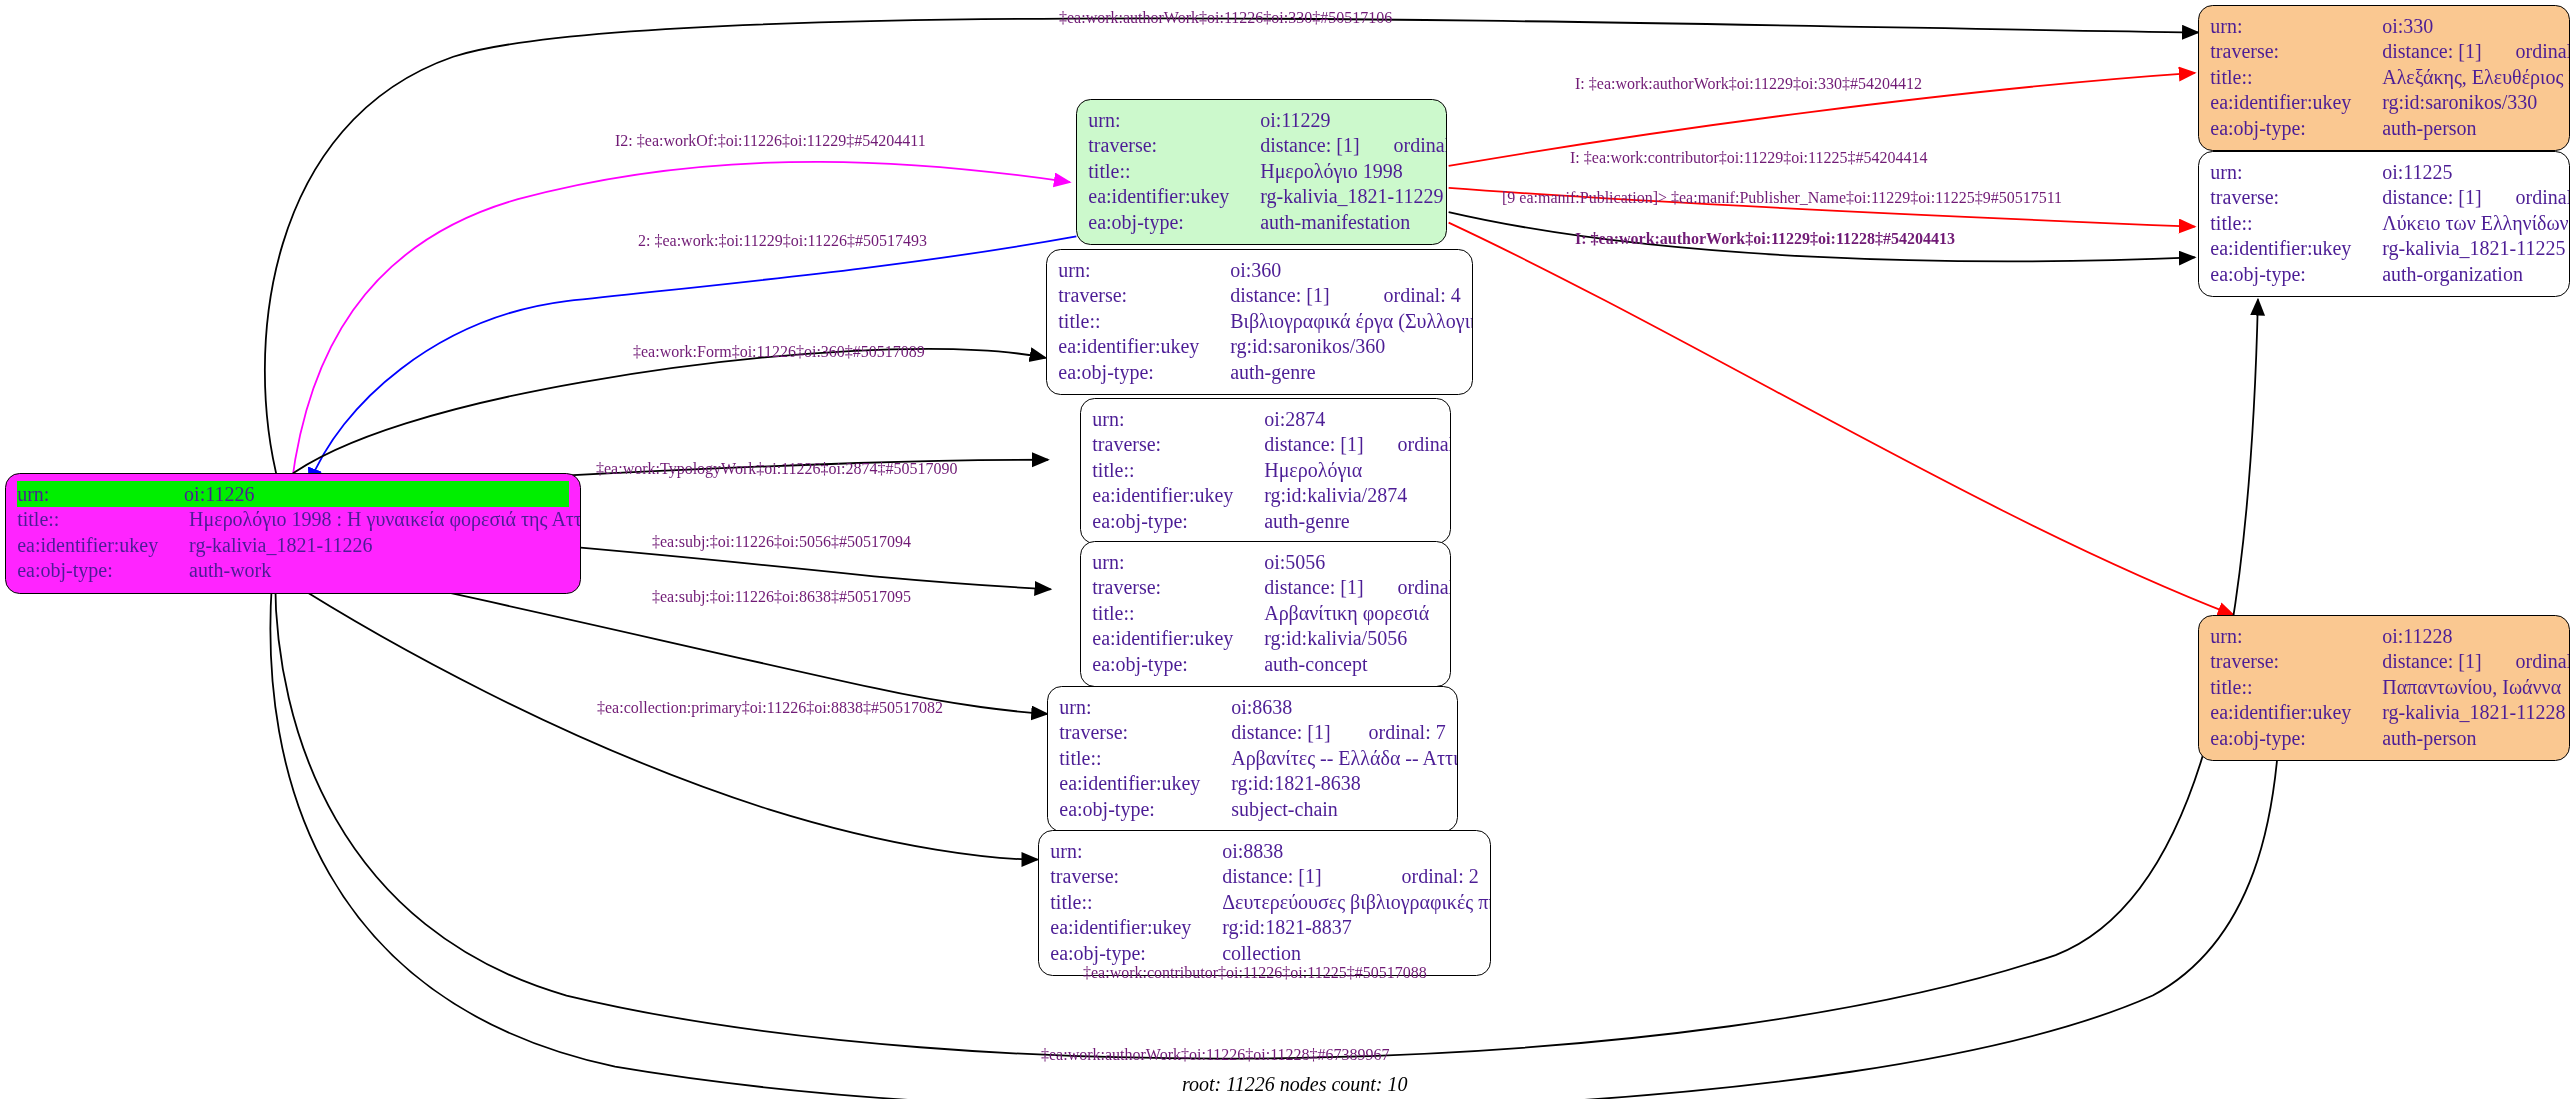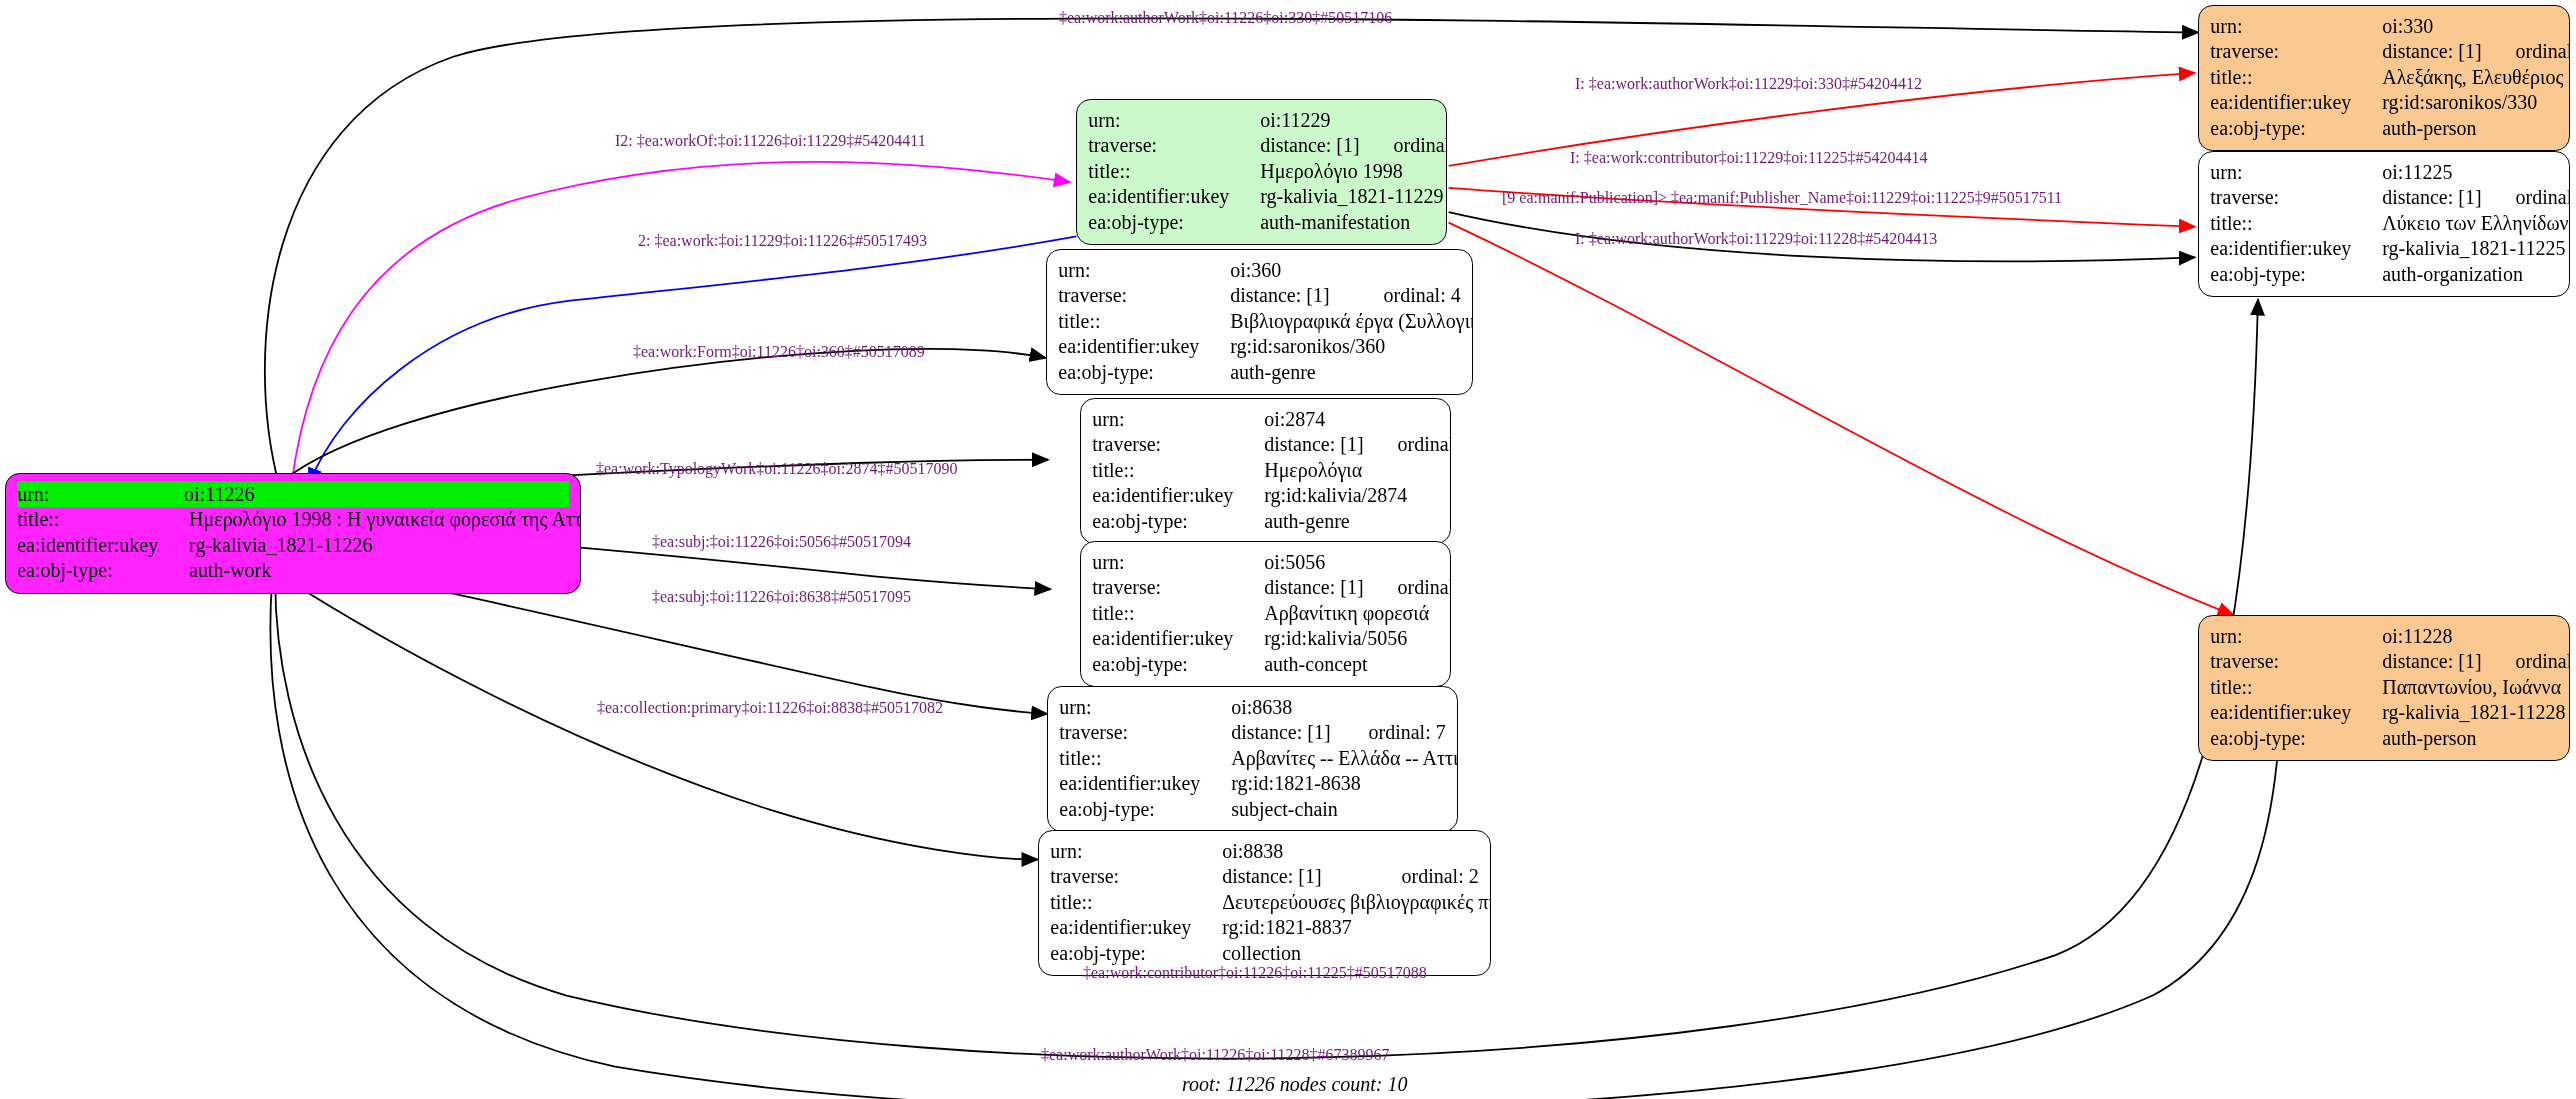--- a/index.html
+++ b/index.html
@@ -34,21 +34,21 @@
   }
   .node.orange  { background: #fac891; }
   .node.green   { background: #ccf9cc; }
   .node.magenta { background: #ff24ff; border-color: #000000; }
 
   .row {
     display: flex;
     align-items: center;
     line-height: 1.0;
     font-size: 20px;
-    color: #000000;
+    color: #4c1d95;
     white-space: nowrap;
     padding: 2.4px 0 3.2px 0;
   }
   .row .k {
     flex: 0 0 auto;
     min-width: 167px;
     padding-right: 4.9px;
   }
   .row .v {
     flex: 1 1 auto;
@@ -369,21 +369,21 @@
   <div class="edge-label" style="left:615px; top:133px;">I2: ‡ea:workOf:‡oi:11226‡oi:11229‡#54204411</div>
 
   <div class="edge-label" style="left:638px; top:233px;">2: ‡ea:work:‡oi:11229‡oi:11226‡#50517493</div>
 
   <div class="edge-label" style="left:1575px; top:76px;">I: ‡ea:work:authorWork‡oi:11229‡oi:330‡#54204412</div>
 
   <div class="edge-label" style="left:1570px; top:150px;">I: ‡ea:work:contributor‡oi:11229‡oi:11225‡#54204414</div>
 
   <div class="edge-label" style="left:1502px; top:190px;">[9 ea:manif:Publication]&gt; ‡ea:manif:Publisher_Name‡oi:11229‡oi:11225‡9#50517511</div>
 
-  <div class="edge-label" style="left:1575px; top:231px;">I: ‡ea:work:authorWork‡oi:11229‡oi:11228‡#54204413</div>
+  <div class="edge-label" style="left:1575px; top:231px;font-weight:bold;">I: ‡ea:work:authorWork‡oi:11229‡oi:11228‡#54204413</div>
 
   <div class="edge-label" style="left:633px; top:344px;">‡ea:work:Form‡oi:11226‡oi:360‡#50517089</div>
 
   <div class="edge-label" style="left:596px; top:461px;">‡ea:work:TypologyWork‡oi:11226‡oi:2874‡#50517090</div>
 
   <div class="edge-label" style="left:652px; top:534px;">‡ea:subj:‡oi:11226‡oi:5056‡#50517094</div>
 
   <div class="edge-label" style="left:652px; top:589px;">‡ea:subj:‡oi:11226‡oi:8638‡#50517095</div>
 
   <div class="edge-label" style="left:597px; top:700px;font-family:Liberation Serif, serif;">‡ea:collection:primary‡oi:11226‡oi:8838‡#50517082</div>

